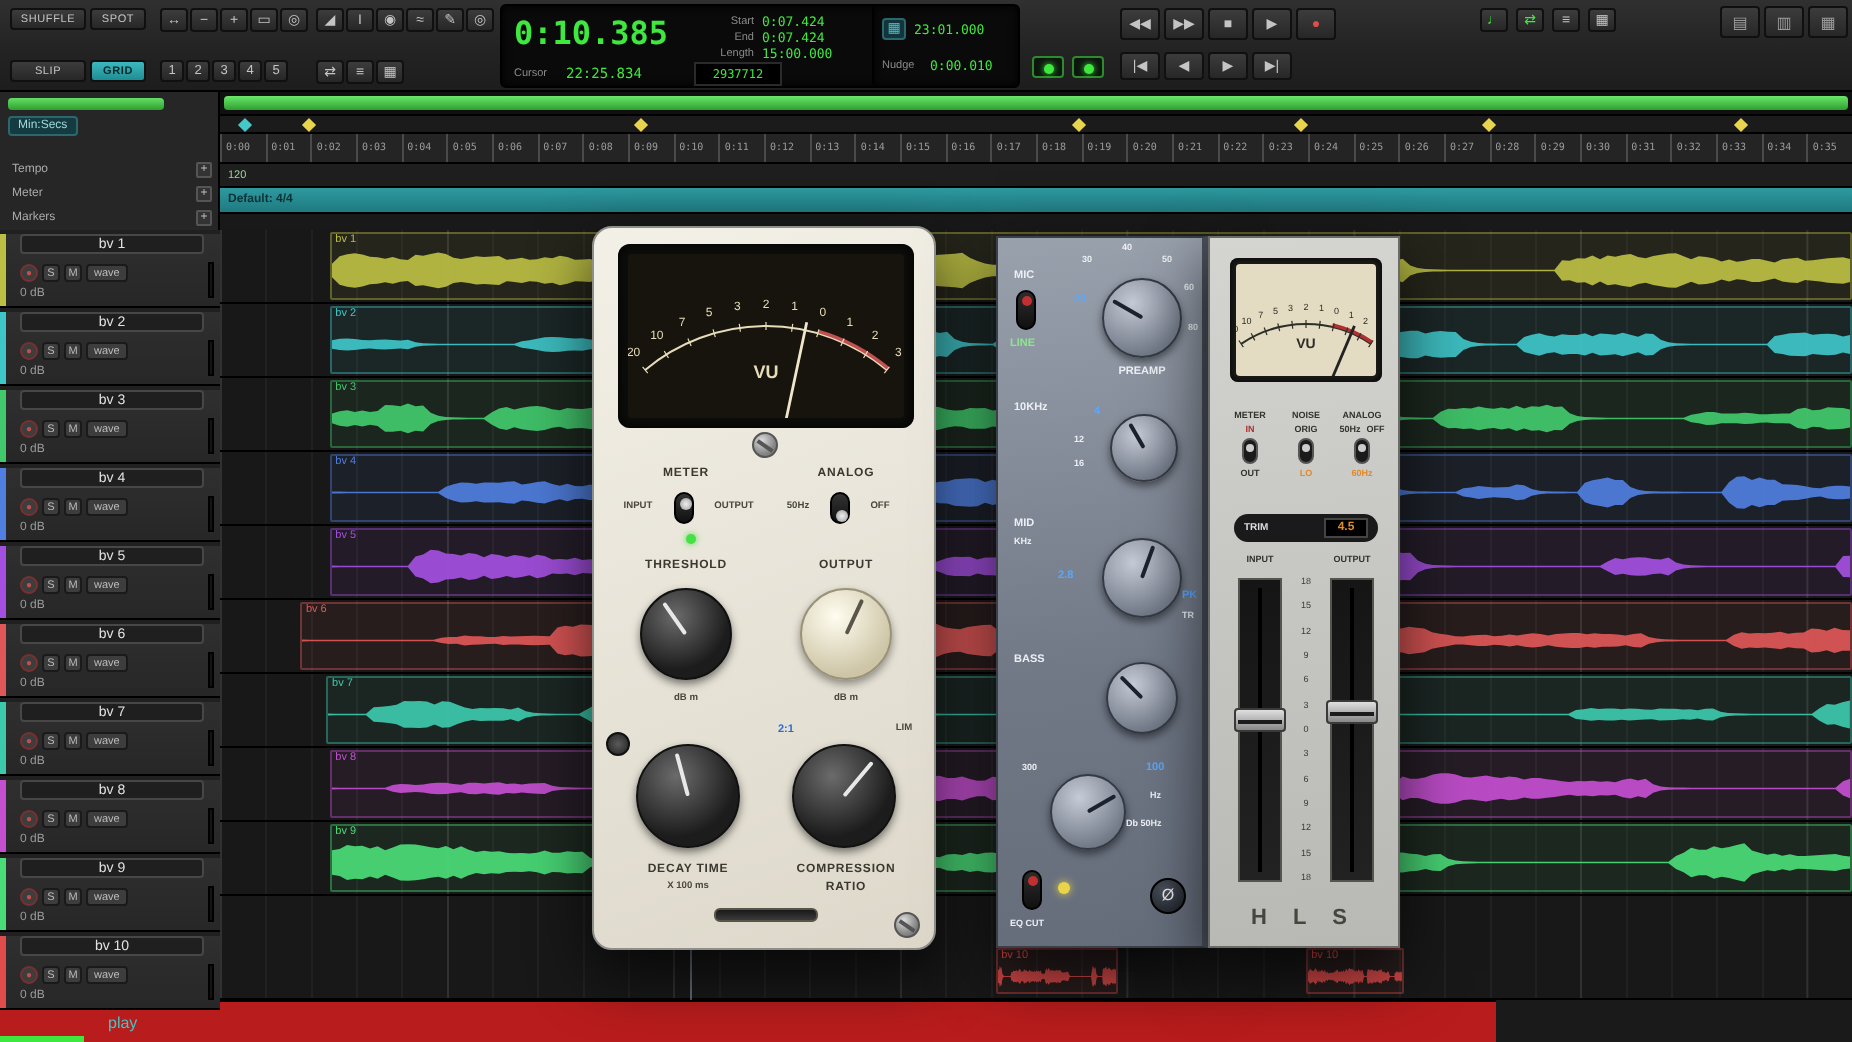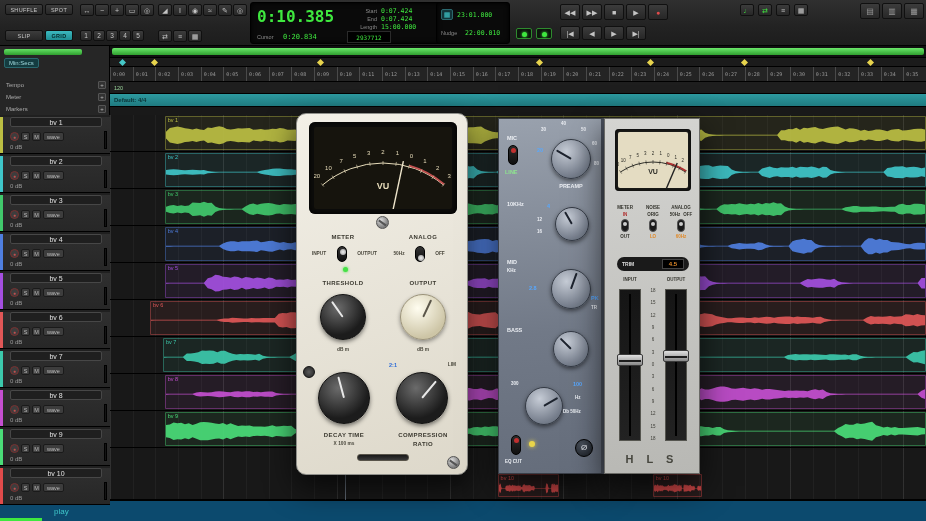--- a/index.html
+++ b/index.html
@@ -53,21 +53,21 @@
 .tbtn.rec{border-radius:50%;border-color:#7a3030;color:#c05050;font-size:5px}
 .tbtn.wv{width:auto;padding:0 3px}
 .tvol{position:absolute;left:10px;top:27px;font-size:6px;color:#9a9a9a}
 .tmeter{position:absolute;right:3px;top:14px;width:3px;height:18px;background:#141414;border:1px solid #000}
 #lanes{position:absolute;left:110px;top:115px;width:816px;height:385px;background:#181818;z-index:1}
 .lane{position:relative;border-bottom:1px solid #000;background-image:repeating-linear-gradient(90deg,rgba(255,255,255,.07) 0 1px,transparent 1px 113.3px),repeating-linear-gradient(90deg,rgba(255,255,255,.04) 0 1px,transparent 1px 22.67px)}
 .clip{position:absolute;border:1px solid;overflow:hidden;border-radius:1px}
 .cliplabel{position:absolute;left:2px;top:0;font-size:5.5px;line-height:6px}
 .wavesvg{position:absolute;left:0;top:6px;width:100%;height:calc(100% - 7px)}
 #playhead{position:absolute;top:0;bottom:0;width:1px;background:rgba(205,228,255,.4);z-index:3}
-#bottombar{position:absolute;left:0;top:500px;width:926px;height:21px;background:#0c4a6e;border-top:1px solid #000}
+#bottombar{position:absolute;left:0;top:500px;width:748px;height:21px;background:#b91c1c;border-top:1px solid #000}
 #play-label{position:absolute;left:54px;top:6px;color:#3fc6c9;font-size:8px}
 #bb-seg{position:absolute;left:0;top:17px;width:42px;height:3px;background:#3fe83f}
 
 .knob{position:absolute;border-radius:50%}
 .knob::after{content:"";position:absolute;left:calc(50% - 1px);top:6%;bottom:50%;width:2px;border-radius:1px;transform-origin:bottom center;transform:rotate(var(--rot,0deg))}
 .kblack{background:radial-gradient(circle at 38% 30%,#6b6b6b,#1c1c1c 65%);border:1px solid #111;box-shadow:0 2px 4px rgba(0,0,0,.5)}
 .kblack::after{background:#e8e8e8}
 .kcream{background:radial-gradient(circle at 38% 30%,#fffdf0,#cdc5a6 72%);border:1px solid #9a9279;box-shadow:0 2px 4px rgba(0,0,0,.4)}
 .kcream::after{background:#5a5549}
 .kmetal{background:radial-gradient(circle at 38% 30%,#c6ccd6,#767e8c 70%,#5a626e);border:1px solid #343a44;box-shadow:0 2px 4px rgba(0,0,0,.5)}
@@ -134,29 +134,29 @@
 
     <div class="blackpanel" style="left:250px;top:2px;width:212px;height:42px">
       <div class="green" style="position:absolute;left:6px;top:4px;font-size:16px;font-weight:bold">0:10.385</div>
       <div class="lbl" style="position:absolute;left:98px;top:5px;width:28px;text-align:right">Start</div>
       <div class="green" style="position:absolute;left:130px;top:4px;font-size:6.5px">0:07.424</div>
       <div class="lbl" style="position:absolute;left:98px;top:13px;width:28px;text-align:right">End</div>
       <div class="green" style="position:absolute;left:130px;top:12px;font-size:6.5px">0:07.424</div>
       <div class="lbl" style="position:absolute;left:98px;top:21px;width:28px;text-align:right">Length</div>
       <div class="green" style="position:absolute;left:130px;top:20px;font-size:6.5px">15:00.000</div>
       <div class="lbl" style="position:absolute;left:6px;top:31px">Cursor</div>
-      <div class="green" style="position:absolute;left:32px;top:30px;font-size:7px">0:20.834</div>
+      <div class="green" style="position:absolute;left:32px;top:30px;font-size:7px">22:25.834</div>
       <div class="green samplesbox">2937712</div>
     </div>
 
     <div class="blackpanel" style="left:436px;top:2px;width:74px;height:42px">
       <span class="chipbtn">▦</span>
       <span class="green" style="position:absolute;left:20px;top:8px;font-size:6.5px">23:01.000</span>
       <span class="lbl" style="position:absolute;left:4px;top:27px">Nudge</span>
-      <span class="green" style="position:absolute;left:28px;top:26px;font-size:6.5px">22:00.010</span>
+      <span class="green" style="position:absolute;left:28px;top:26px;font-size:6.5px">0:00.010</span>
     </div>
 
     <span class="ledchip" style="left:516px;top:28px"></span>
     <span class="ledchip" style="left:536px;top:28px"></span>
   <button class="tbtn2 icobtn" style="left: 80px; top: 4px;">↔</button>
       <button class="tbtn2 icobtn" style="left: 95px; top: 4px;">−</button>
       <button class="tbtn2 icobtn" style="left: 110px; top: 4px;">+</button>
       <button class="tbtn2 icobtn" style="left: 125px; top: 4px;">▭</button>
       <button class="tbtn2 icobtn" style="left: 140px; top: 4px;">◎</button>
       <button class="tbtn2 icobtn" style="left: 158px; top: 4px;">◢</button>

